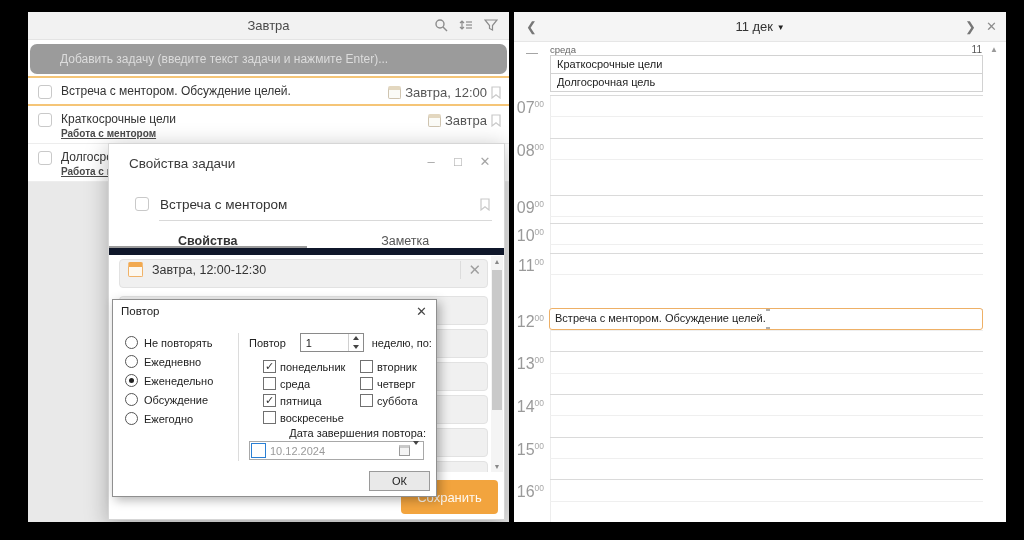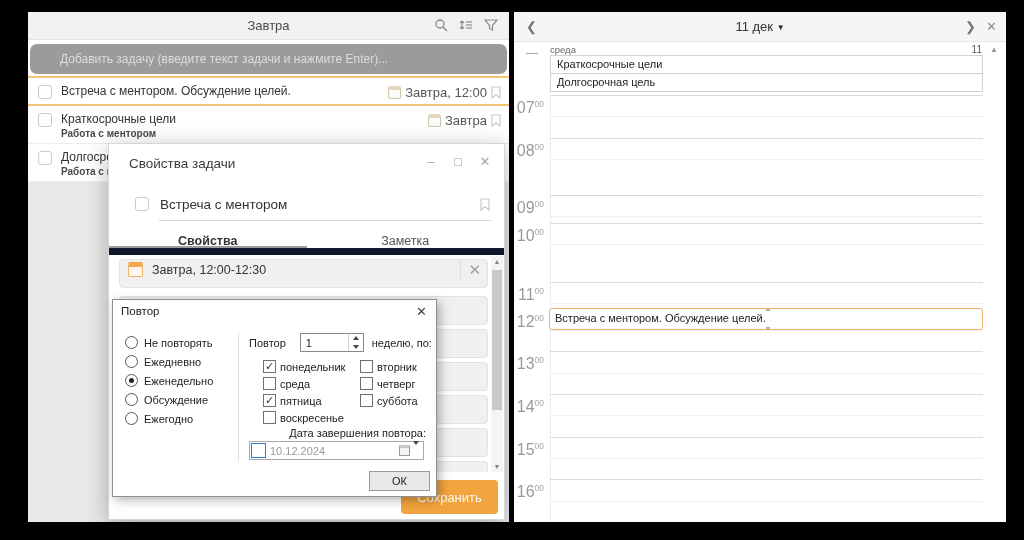--- a/index.html
+++ b/index.html
@@ -16,21 +16,21 @@
   .hicon { width:16px; height:16px; display:flex; align-items:center; justify-content:center; }
   .hicon svg { display:block; }
   .add-bar { position:absolute; left:2px; right:2px; top:32px; height:30px; background:#9b9b9b; border-radius:7px; display:flex; align-items:center; }
   .add-bar span { margin-left:30px; font-size:12px; color:#dcdcdc; }
   .task-list { position:absolute; left:0; right:0; top:64px; bottom:0; background:#e9e9e9; }
   .task-row { position:relative; background:#fff; border-bottom:1px solid #ededed; display:flex; align-items:flex-start; padding:6px 8px 4px 10px; }
   .task-row.checked { border-top:2px solid #f5c577; border-bottom:2px solid #f5c577; }
   .cb { width:14px; height:14px; border:1px solid #c9c9c9; border-radius:3px; background:#fff; flex:none; margin-top:1px; }
   .t-body { margin-left:9px; flex:1; min-width:0; }
   .t-title { font-size:12px; color:#333; white-space:nowrap; overflow:hidden; }
-  .t-sub { font-size:10px; font-weight:bold; color:#4a4a4a; margin-top:2px; white-space:nowrap; overflow:hidden; }
+  .t-sub { font-size:10px; font-weight:bold; color:#4a4a4a; margin-top:2px; white-space:nowrap; overflow:hidden;text-decoration:underline; }
   .t-meta { display:flex; align-items:center; gap:4px; flex:none; margin-top:1px; }
   .t-meta .mtxt { font-size:13px; color:#555; }
   .mini-cal { width:13px; height:13px; border:1px solid #cfc4b0; border-top:4px solid #e3d7bf; border-radius:2px; background:#fbfbf7; }
   .bm { width:10px; height:13px; }
   
   .dialog { position:absolute; left:108px; top:143px; width:397px; height:377px; background:#fff; border:1px solid #d6d6d6; box-shadow:0 5px 22px rgba(0,0,0,.28); }
   .d-title { position:absolute; left:20px; top:12px; font-size:13.5px; color:#3c3c3c; }
   .d-ctrls { position:absolute; right:12px; top:10px; display:flex; gap:13px; color:#a5a5a5; font-size:13px; align-items:center; }
   .d-ctrls .c { width:14px; height:14px; display:flex; align-items:center; justify-content:center; }
   .name-row { position:absolute; left:26px; right:14px; top:44px; height:32px; display:flex; align-items:center; }
@@ -329,21 +329,21 @@
         </div>
       <div class="hour-row" style="top:42.7px;">
           <div class="hlabel"><span>08</span><sup>00</sup></div>
         </div>
       <div class="hour-row" style="top:100px;padding-left:45px;">
           <div class="hlabel"><span>09</span><sup>00</sup></div>
         </div>
       <div class="hour-row" style="top:128.1px;">
           <div class="hlabel"><span>10</span><sup>00</sup></div>
         </div>
-      <div class="hour-row" style="top:187px;padding-left:10px;">
+      <div class="hour-row" style="top:158px;padding-left:10px;">
           <div class="hlabel"><span>11</span><sup>00</sup></div>
         </div>
       <div class="hour-row" style="top:213.5px;">
           <div class="hlabel"><span>12</span><sup>00</sup></div>
         </div>
       <div class="hour-row" style="top:256.2px;">
           <div class="hlabel"><span>13</span><sup>00</sup></div>
         </div>
       <div class="hour-row" style="top:298.9px;">
           <div class="hlabel"><span>14</span><sup>00</sup></div>

